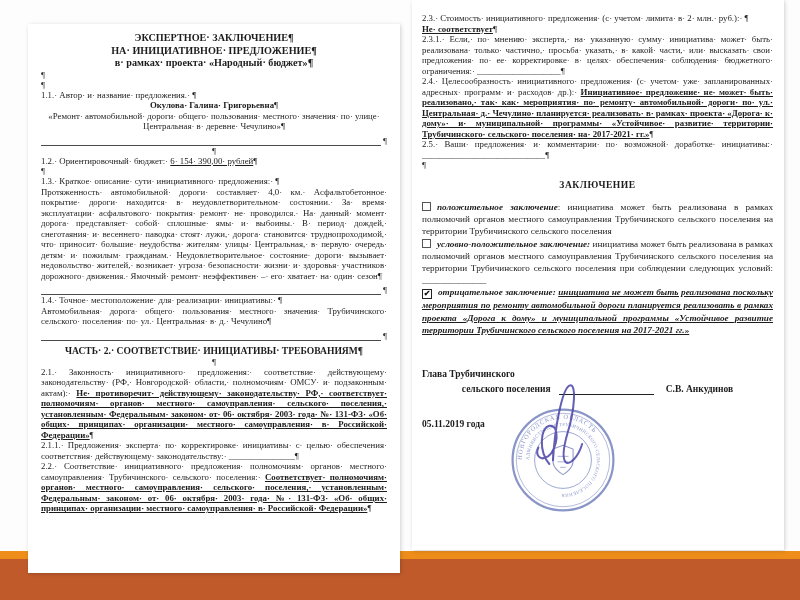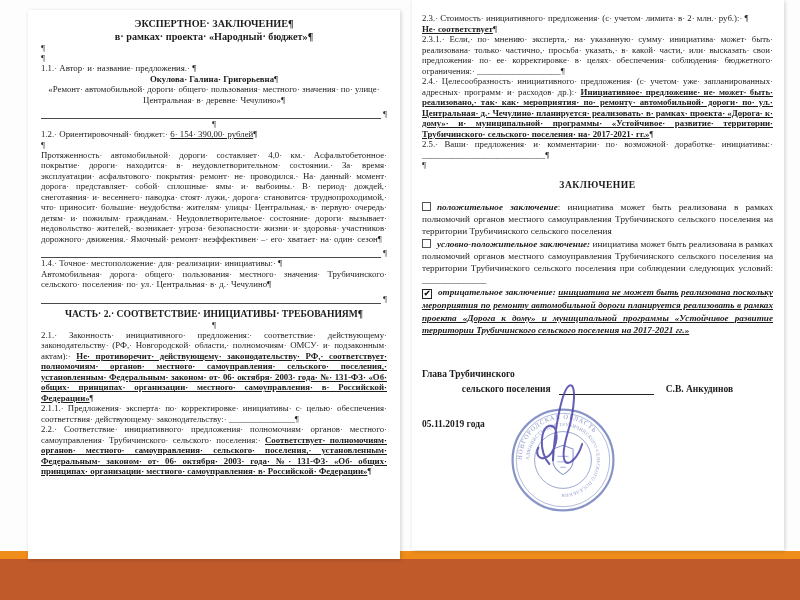--- a/index.html
+++ b/index.html
@@ -6,21 +6,21 @@
   .slide{
     position:relative; width:800px; height:600px;
     background:#fdfdfd; overflow:hidden;
     font-family:"Liberation Serif","DejaVu Serif",serif;
   }
   .page{
     position:absolute; background:#ffffff; box-sizing:border-box;
     box-shadow:1px 1px 4px rgba(0,0,0,.18);
     color:#1c1c1c;
   }
-  #page-left{left:28px; top:10px; width:372px; height:549px; padding:8px 13px 0 13px; z-index:2;}
+  #page-left{left:28px; top:24px; width:372px; height:549px; padding:8px 13px 0 13px; z-index:2;}
   #page-right{left:412px; top:0; width:372px; height:550px; padding:13px 11px 0 10px; z-index:2;}
 
   .blk{margin:0;}
   .p{text-align:justify; font-size:8.8px; line-height:10.5px;}
   .center{text-align:center; font-size:8.8px; line-height:10.5px;}
   .title{font-size:10.2px; line-height:12.6px; font-weight:bold;}
   .h1{font-size:9.6px; line-height:13px; font-weight:bold; margin-top:3px;}
   .sp{font-size:8.8px; line-height:10px; color:#3a3a3a;}
   .concl{font-size:9.2px; line-height:12.2px;}
   .concl-h{margin-top:8px; margin-bottom:10px; letter-spacing:.5px;}
@@ -54,33 +54,35 @@
   .footer-band{position:absolute; left:0; top:559px; width:800px; height:41px; z-index:1;}
 </style>
 </head>
 <body>
 
 <div class="slide" style="background: rgb(253, 253, 253);">
 
   <div class="page" id="page-left">
     <div>
         <div class="blk center title"><span class="b">ЭКСПЕРТНОЕ· ЗАКЛЮЧЕНИЕ¶</span></div>
+        <div class="blk center title"><span class="b">НА· ИНИЦИАТИВНОЕ· ПРЕДЛОЖЕНИЕ¶</span></div>
         <div class="blk center title"><span class="b">в· рамках· проекта· «Народный· бюджет»¶</span></div>
         <div class="blk p sp"><span>¶</span></div>
         <div class="blk p sp"><span>¶</span></div>
         <div class="blk p"><span>1.1.· Автор· и· название· предложения.· ¶</span></div>
         <div class="blk center"><span class="b">Окулова· Галина· Григорьевна</span><span>¶</span></div>
         <div class="blk center"><span>«Ремонт· автомобильной· дороги· общего· пользования· местного· значения· по· улице· Центральная· в· деревне· Чечулино»¶</span></div>
         <div class="blk rule">
           <span class="rl"></span>
           <span class="pc">¶</span>
         </div>
         <div class="blk center sp"><span>¶</span></div>
         <div class="blk p"><span>1.2.· Ориентировочный· бюджет:· </span><span class="u">6· 154· 390,00· рублей</span><span>¶</span></div>
         <div class="blk p sp"><span>¶</span></div>
+        <div class="blk p"><span>1.3.· Краткое· описание· сути· инициативного· предложения:· ¶</span></div>
         <div class="blk p"><span>Протяженность· автомобильной· дороги· составляет· 4,0· км.· Асфальтобетонное· покрытие· дороги· находится· в· неудовлетворительном· состоянии.· За· время· эксплуатации· асфальтового· покрытия· ремонт· не· проводился.· На· данный· момент· дорога· представляет· собой· сплошные· ямы· и· выбоины.· В· период· дождей,· снеготаяния· и· весеннего· паводка· стоят· лужи,· дорога· становится· труднопроходимой,· что· приносит· большие· неудобства· жителям· улицы· Центральная,· в· первую· очередь· детям· и· пожилым· гражданам.· Неудовлетворительное· состояние· дороги· вызывает· недовольство· жителей,· возникает· угроза· безопасности· жизни· и· здоровья· участников· дорожного· движения.· Ямочный· ремонт· неэффективен· –· его· хватает· на· один· сезон¶</span></div>
         <div class="blk rule">
           <span class="rl"></span>
           <span class="pc">¶</span>
         </div>
         <div class="blk p"><span>1.4.· Точное· местоположение· для· реализации· инициативы:· ¶</span></div>
         <div class="blk p"><span>Автомобильная· дорога· общего· пользования· местного· значения· Трубичинского· сельского· поселения· по· ул.· Центральная· в· д.· Чечулино¶</span></div>
         <div class="blk rule">
           <span class="rl"></span>
           <span class="pc">¶</span>

